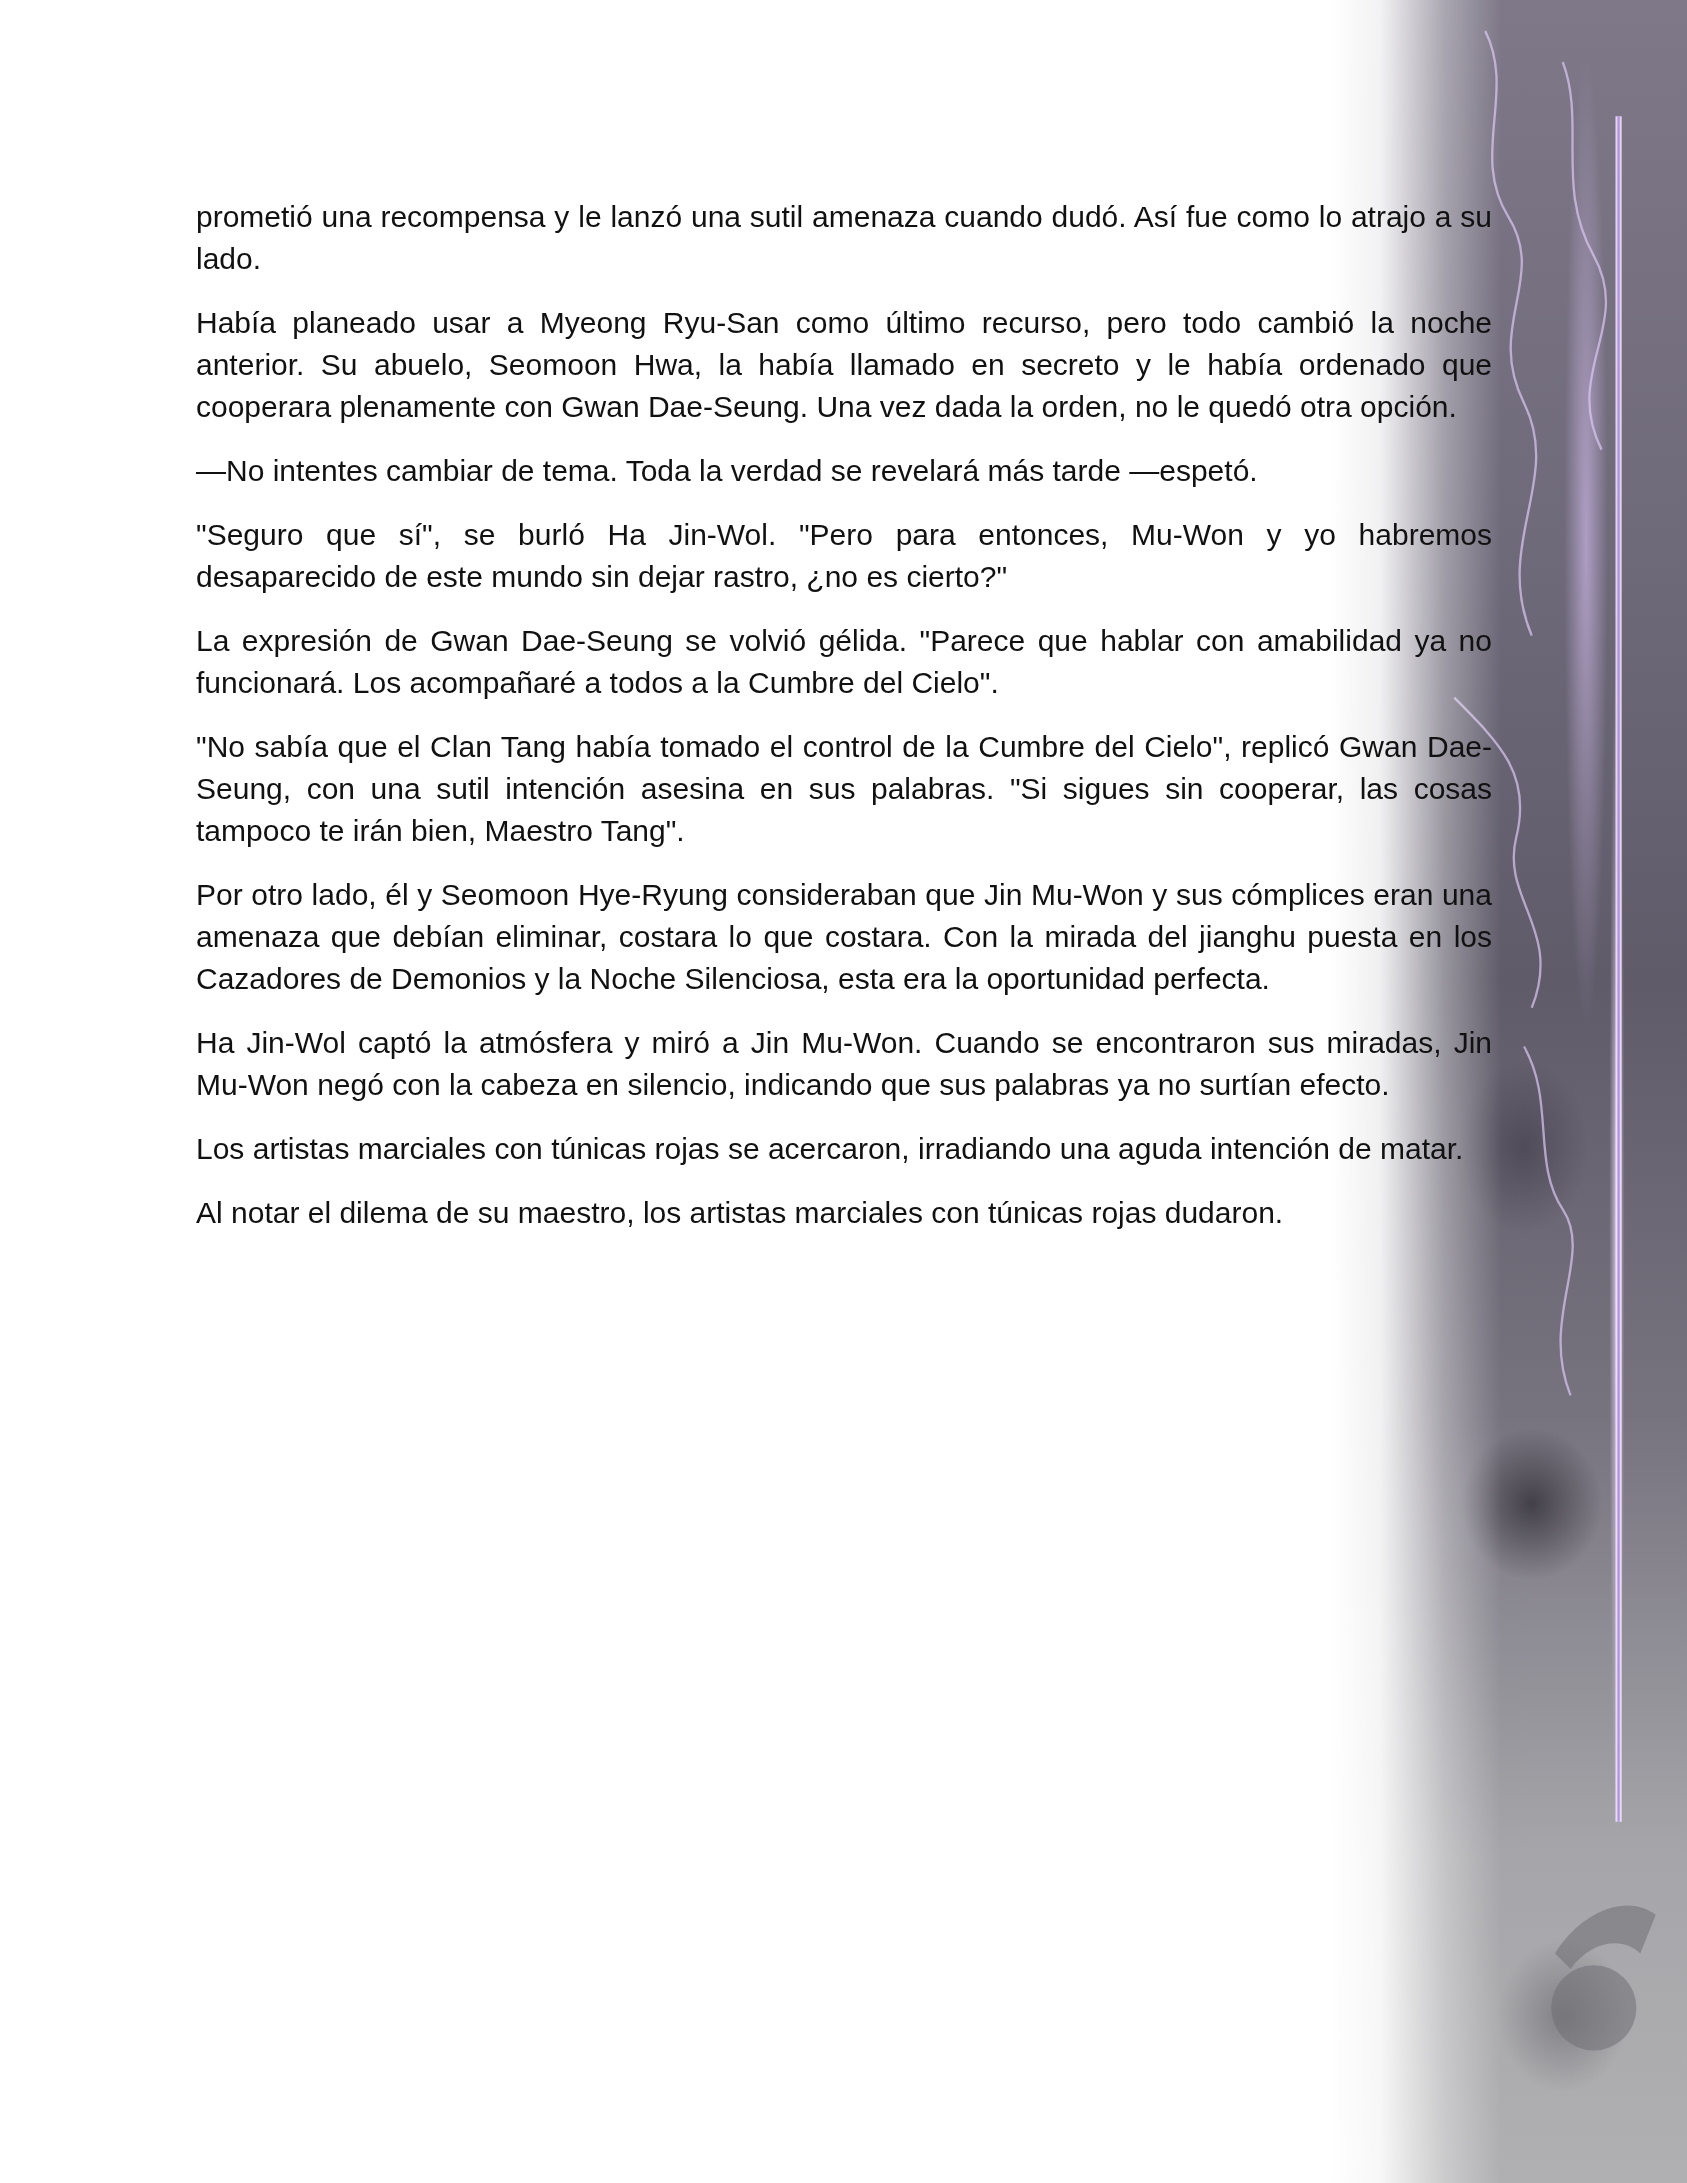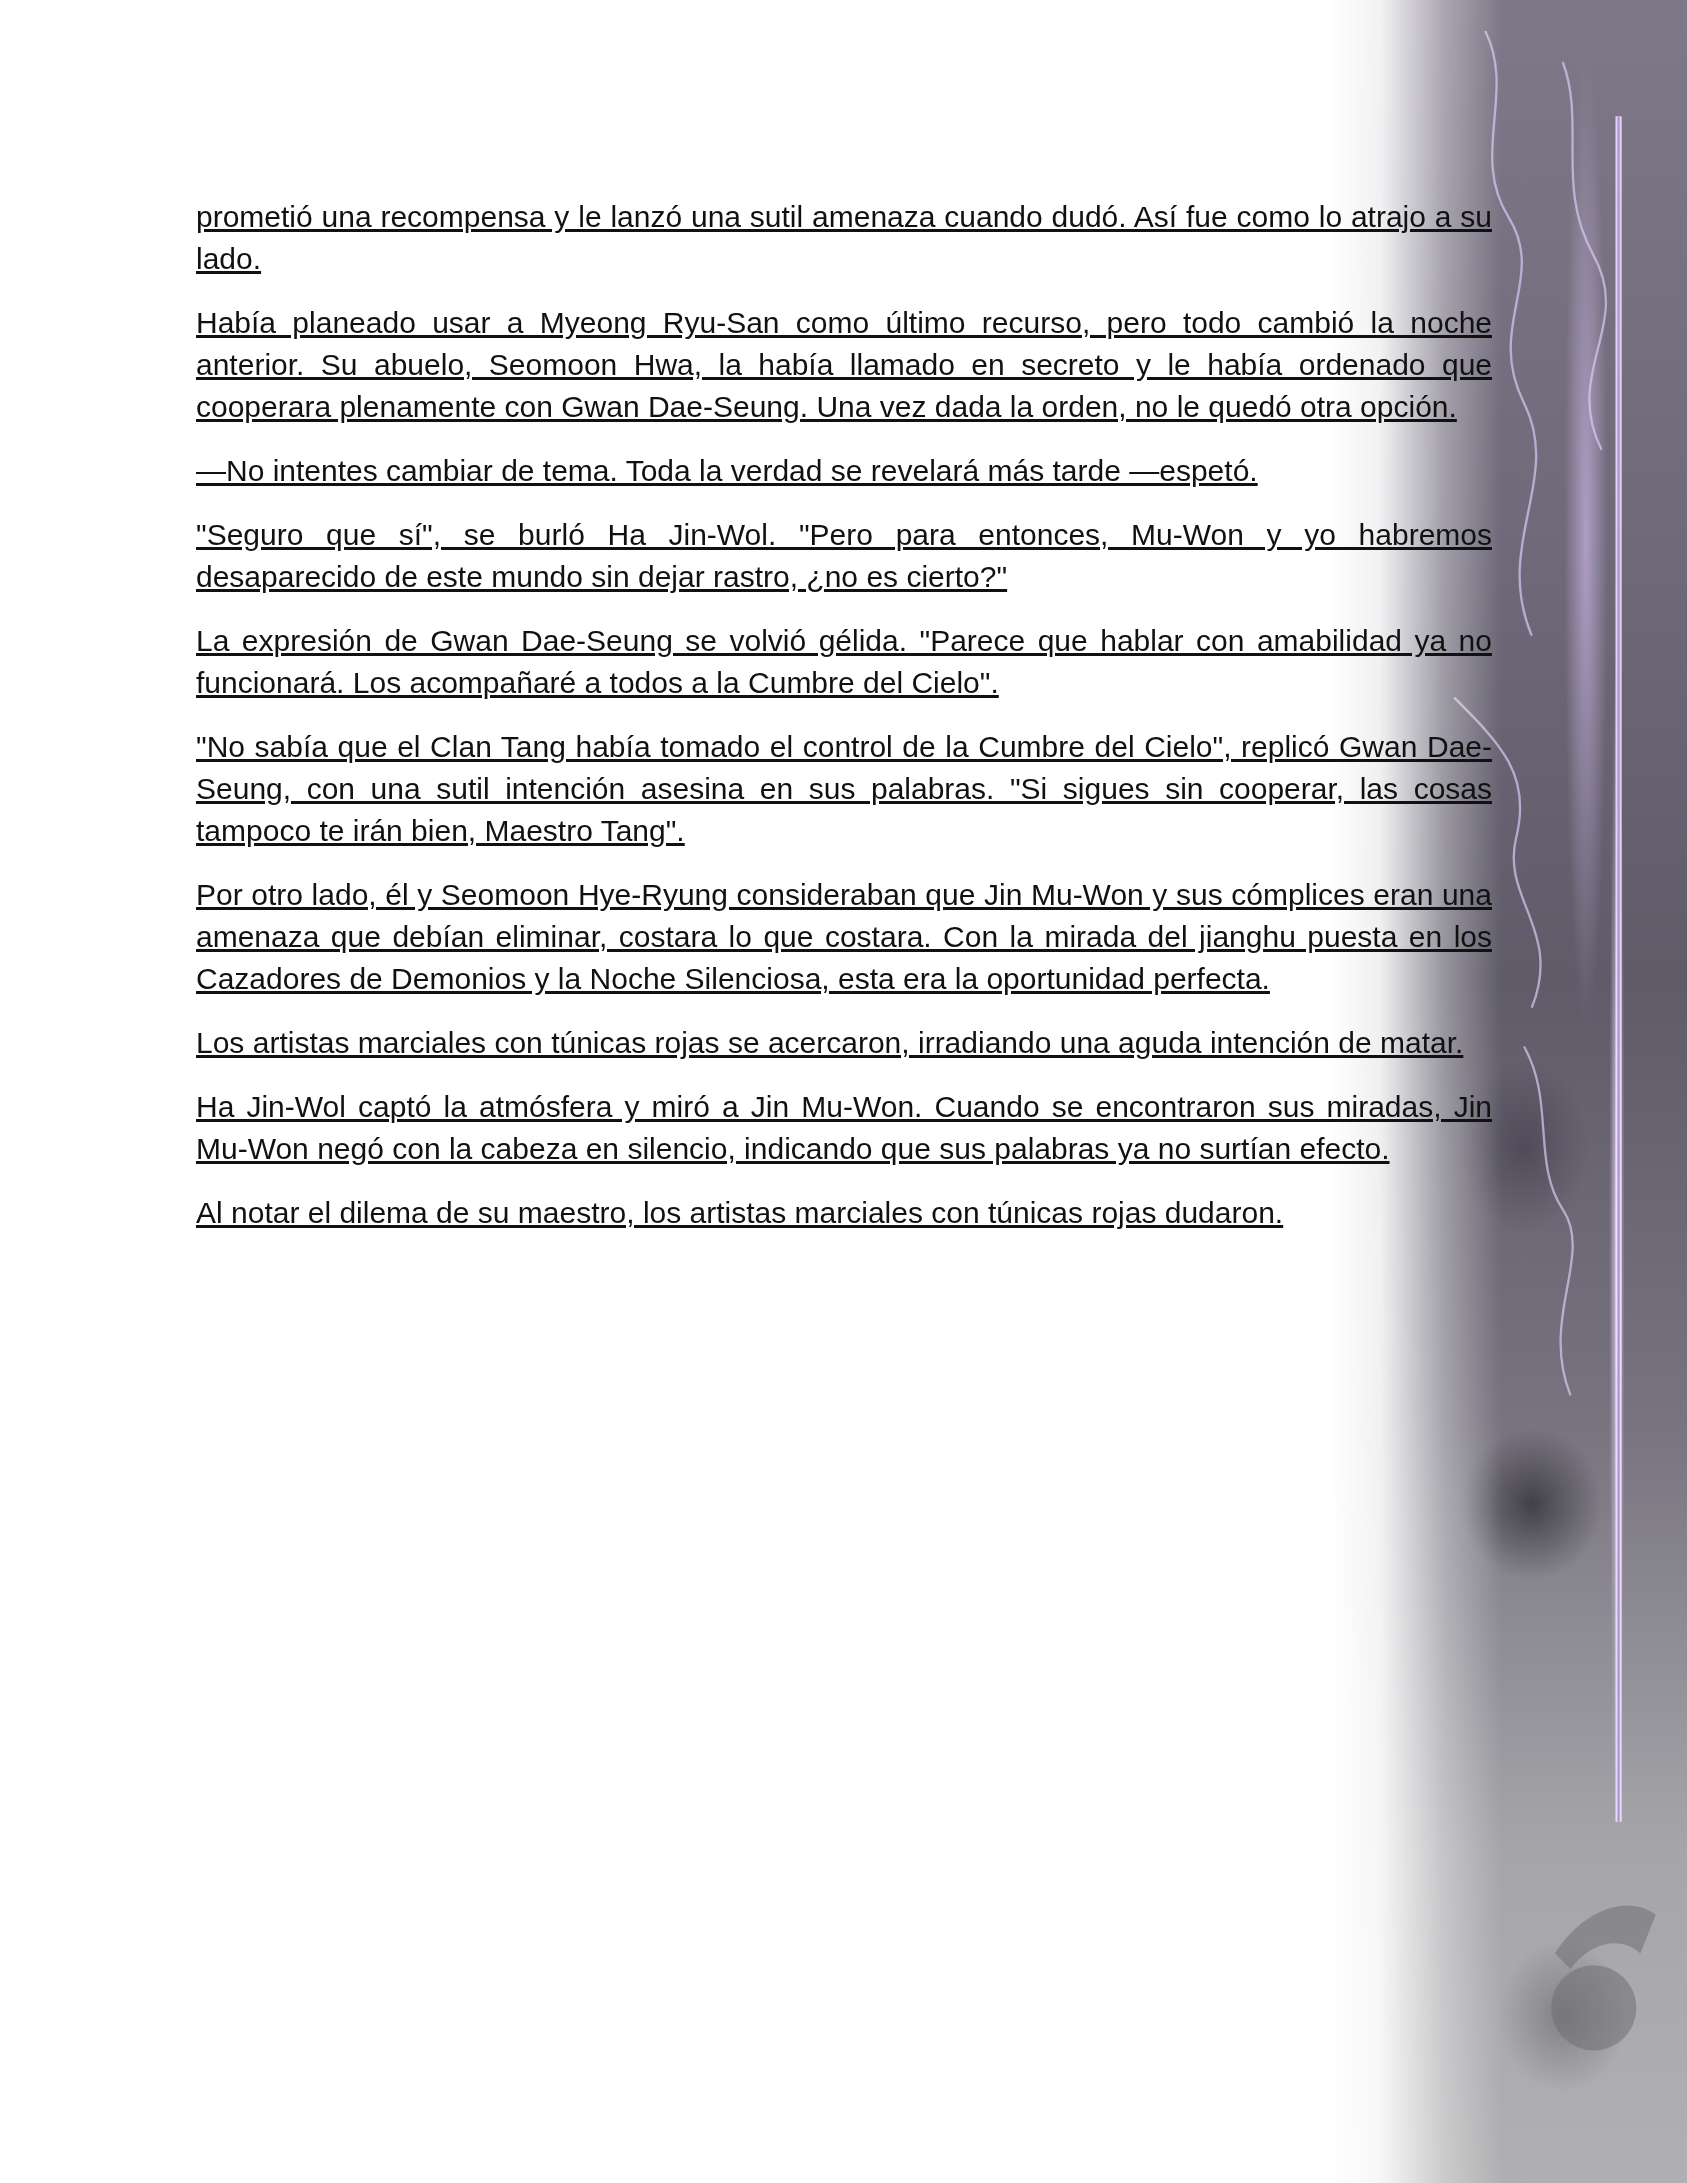--- a/index.html
+++ b/index.html
@@ -22,21 +22,21 @@
     position: absolute; top: 0; right: 0; width: 357px; height: 2183px;
     background: linear-gradient(90deg, #ffffff 0%, rgba(255,255,255,0.9) 14%, rgba(255,255,255,0.35) 32%, rgba(255,255,255,0) 48%);
   }
   .art-curve {
     position: absolute; top: 0; right: 0; width: 357px; height: 2183px;
   }
   .content {
     position: absolute; left: 196px; top: 196px; width: 1296px;
     color: #111111; font-size: 30px; line-height: 42px;
   }
-  .content p { margin: 0 0 22px 0; text-align: justify; text-decoration: underline; }
+  .content p { margin: 0 0 22px 0; text-align: justify; }
 </style>
 </head>
 <body>
 
 <div class="art"></div>
 <svg class="art-curve" viewBox="0 0 460 2816" xmlns="http://www.w3.org/2000/svg">
   <g fill="none" stroke="#dcc8f5" stroke-width="3" opacity="0.7">
     <path d="M200 40 C240 120 180 200 230 280 S 200 420 250 520 S 210 700 260 820"></path>
     <path d="M300 80 C330 160 290 240 340 330 S 300 480 350 580"></path>
     <path d="M160 900 C220 960 260 1000 240 1080 S 300 1200 260 1300"></path>
@@ -52,17 +52,17 @@
 <div class="art-fade"></div>
 
 <div class="content">
   <p>prometió una recompensa y le lanzó una sutil amenaza cuando dudó. Así fue como lo atrajo a su lado.</p>
   <p>Había planeado usar a Myeong Ryu-San como último recurso, pero todo cambió la noche anterior. Su abuelo, Seomoon Hwa, la había llamado en secreto y le había ordenado que cooperara plenamente con Gwan Dae-Seung. Una vez dada la orden, no le quedó otra opción.</p>
   <p>—No intentes cambiar de tema. Toda la verdad se revelará más tarde —espetó.</p>
   <p>"Seguro que sí", se burló Ha Jin-Wol. "Pero para entonces, Mu-Won y yo habremos desaparecido de este mundo sin dejar rastro, ¿no es cierto?"</p>
   <p>La expresión de Gwan Dae-Seung se volvió gélida. "Parece que hablar con amabilidad ya no funcionará. Los acompañaré a todos a la Cumbre del Cielo".</p>
   <p>"No sabía que el Clan Tang había tomado el control de la Cumbre del Cielo", replicó Gwan Dae-Seung, con una sutil intención asesina en sus palabras. "Si sigues sin cooperar, las cosas tampoco te irán bien, Maestro Tang".</p>
   <p>Por otro lado, él y Seomoon Hye-Ryung consideraban que Jin Mu-Won y sus cómplices eran una amenaza que debían eliminar, costara lo que costara. Con la mirada del jianghu puesta en los Cazadores de Demonios y la Noche Silenciosa, esta era la oportunidad perfecta.</p>
+  <p>Ha Jin-Wol captó la atmósfera y miró a Jin Mu-Won. Cuando se encontraron sus miradas, Jin Mu-Won negó con la cabeza en silencio, indicando que sus palabras ya no surtían efecto.</p>
   <p>Los artistas marciales con túnicas rojas se acercaron, irradiando una aguda intención de matar.</p>
-  <p>Ha Jin-Wol captó la atmósfera y miró a Jin Mu-Won. Cuando se encontraron sus miradas, Jin Mu-Won negó con la cabeza en silencio, indicando que sus palabras ya no surtían efecto.</p>
   <p>Al notar el dilema de su maestro, los artistas marciales con túnicas rojas dudaron.</p>
 </div>
 
 
 </body></html>

